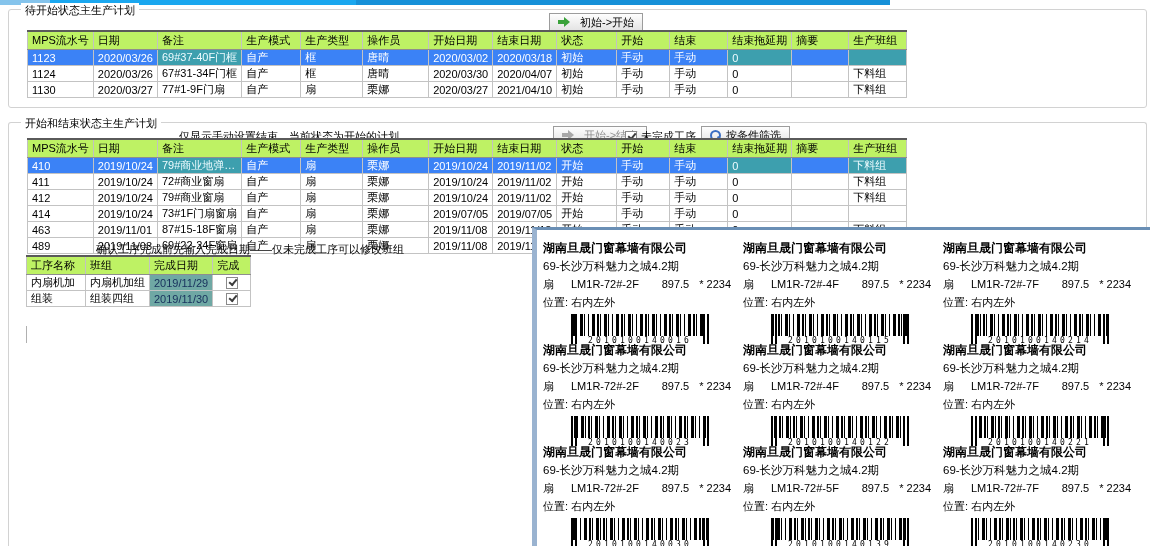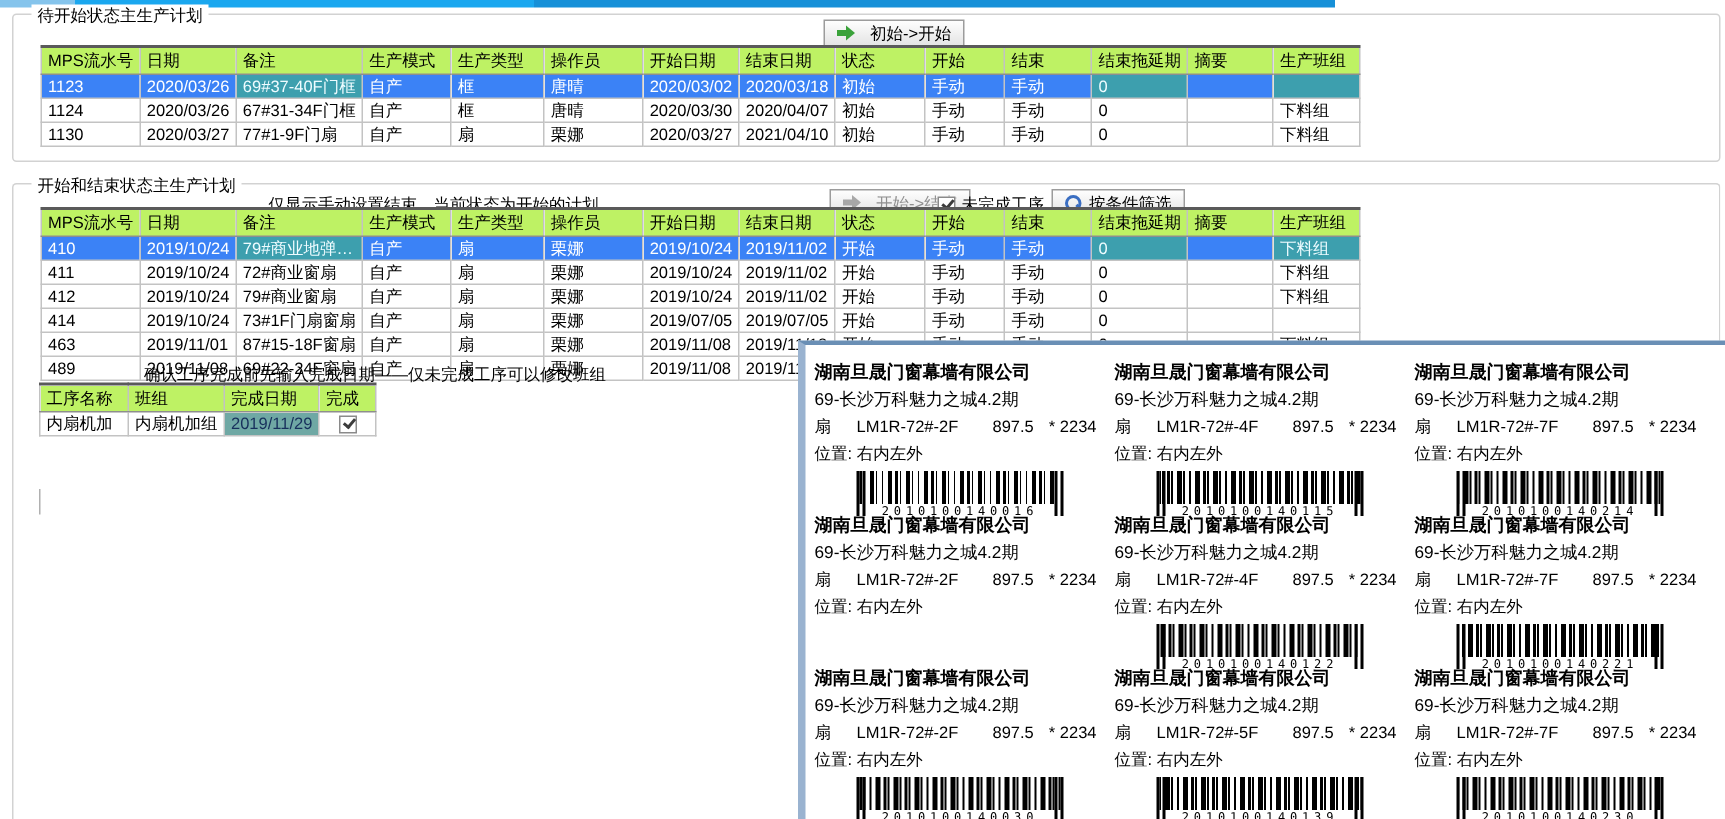--- a/index.html
+++ b/index.html
@@ -337,20 +337,26 @@
         <th>班组</th>
         <th>完成日期</th>
         <th>完成</th>
       </tr>
       <tr class="">
         <td>内扇机加</td>
         <td>内扇机加组</td>
         <td class="datecell">2019/11/29</td>
         <td class="center"><span class="cbx checked"></span></td>
       </tr>
+      <tr class="">
+        <td>组装</td>
+        <td>组装四组</td>
+        <td class="datecell">2019/11/30</td>
+        <td class="center"><span class="cbx checked"></span></td>
+      </tr>
     </tbody>
   </table>
 <div class="abs vline" style="left:26px;top:326px;height:17px;"></div>
 
 <div id="panel" class="abs">
     <div class="plabel" style="left: 6px; top: 10px;">
     <div class="company">湖南旦晟门窗幕墙有限公司</div>
     <div class="project">69-长沙万科魅力之城4.2期</div>
     <div class="l3">
       <span class="ptype">扇</span>
@@ -421,20 +427,28 @@
     <div class="l3">
       <span class="ptype">扇</span>
       <span class="pcode">LM1R-72#-2F</span>
       <span class="pw">897.5</span>
       <span class="ph">* 2234</span>
     </div>
     <div class="l4">
       <span>位置:</span>
       <span>右内左外 </span>
     </div>
+    <div class="barcode">
+      <div class="guard l"></div>
+        <div class="guard l2"></div>
+      <div class="bars" style="background-position: 15px 0px;"></div>
+      <div class="digits">2010100140023</div>
+      <div class="guard r"></div>
+        <div class="guard r2"></div>
+    </div>
   </div>
     <div class="plabel" style="left: 206px; top: 112px;">
     <div class="company">湖南旦晟门窗幕墙有限公司</div>
     <div class="project">69-长沙万科魅力之城4.2期</div>
     <div class="l3">
       <span class="ptype">扇</span>
       <span class="pcode">LM1R-72#-4F</span>
       <span class="pw">897.5</span>
       <span class="ph">* 2234</span>
     </div>

